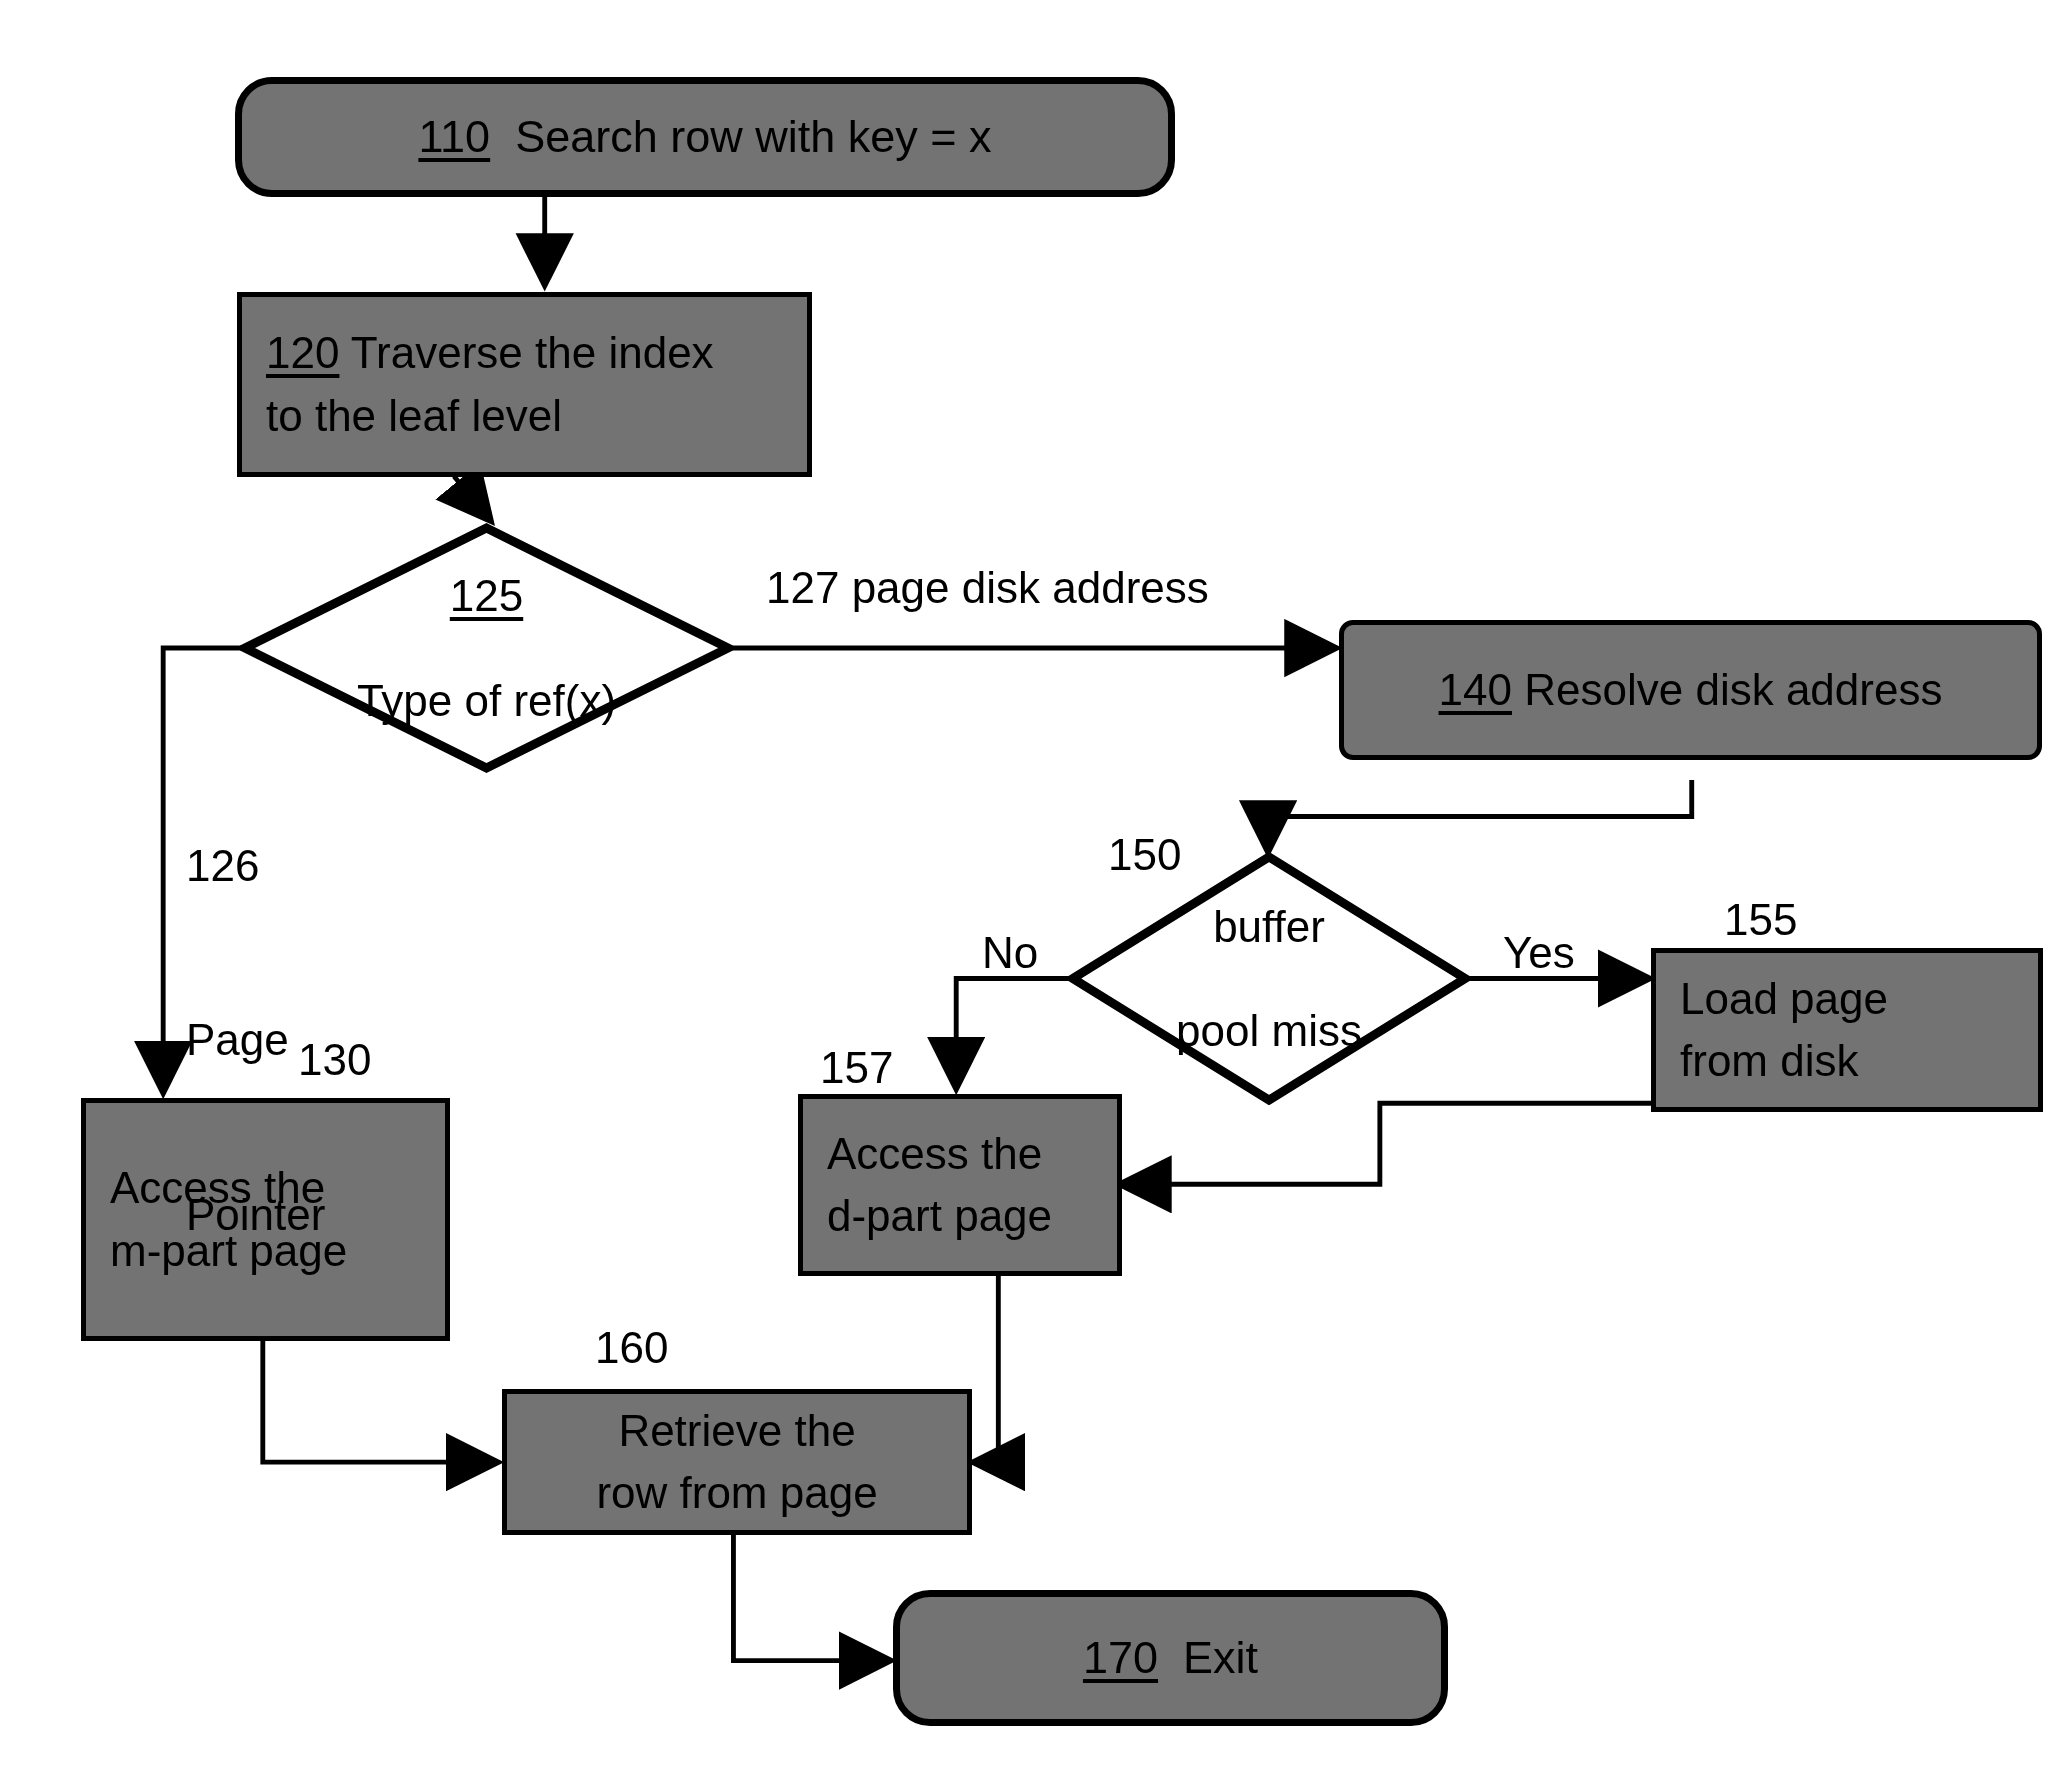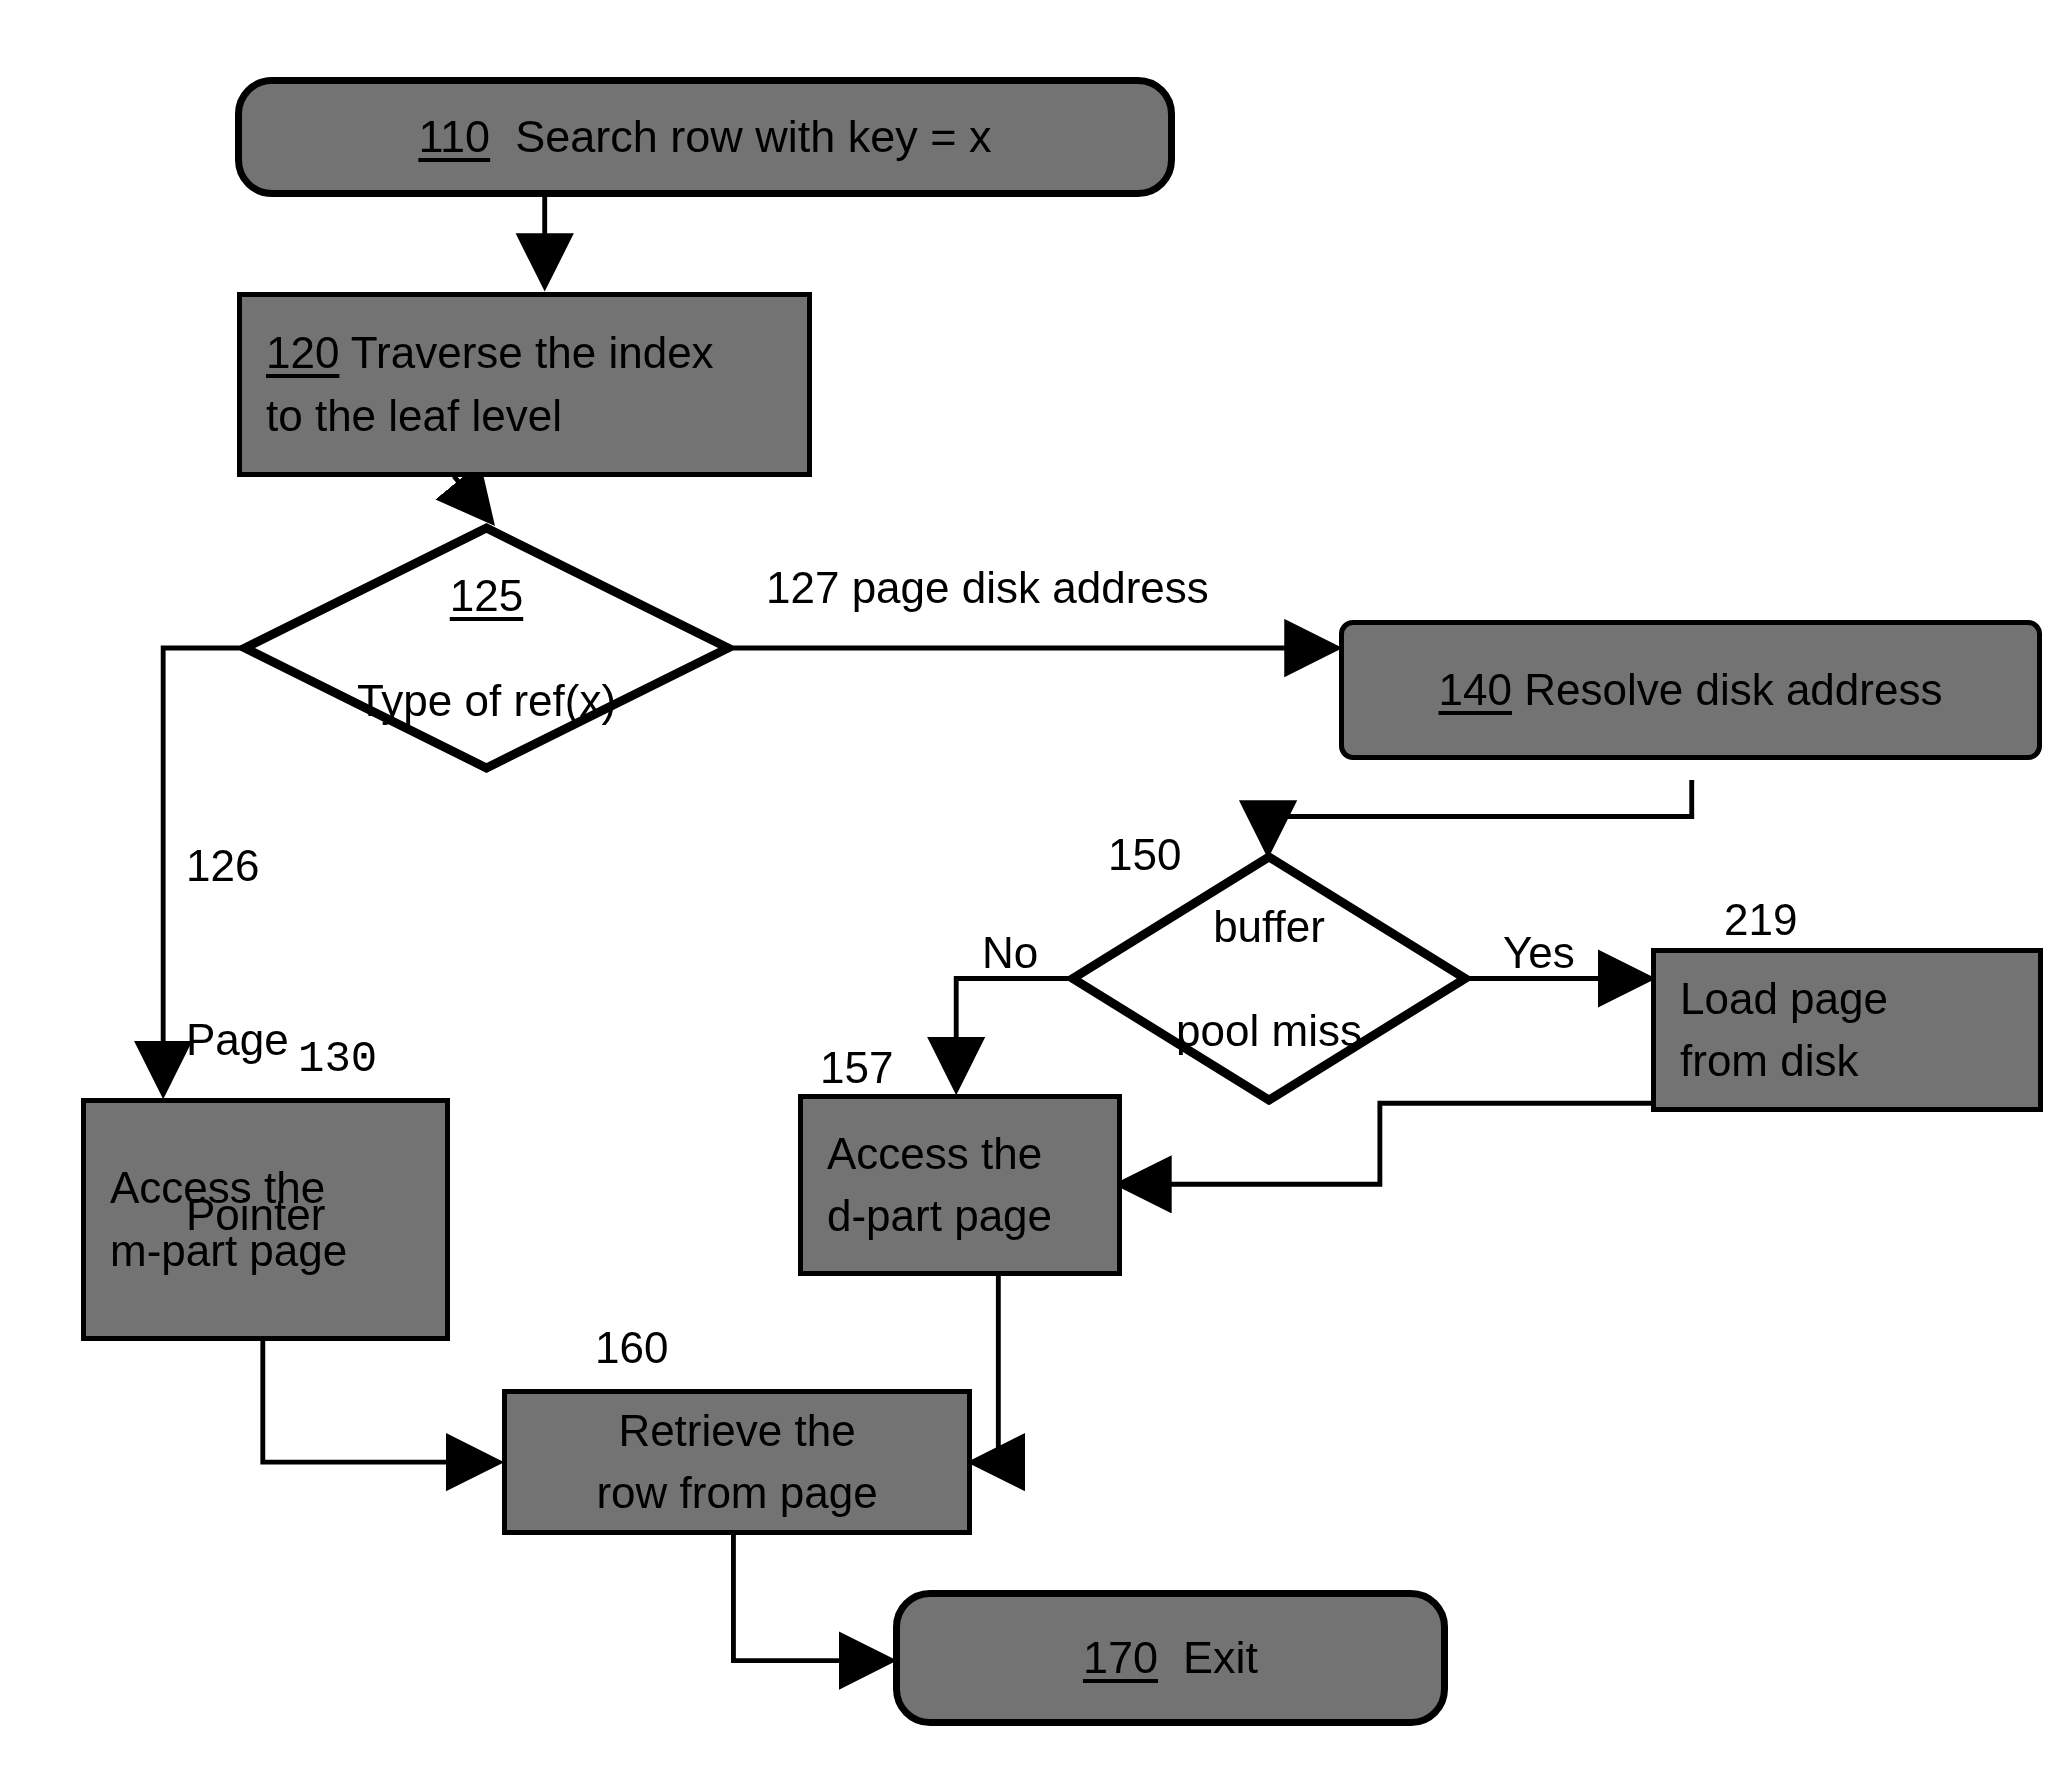--- a/index.html
+++ b/index.html
@@ -195,33 +195,33 @@
 
   <div class="reflabel" style="left:1108px; top:826px;">150</div>
 
   <div class="edgelabel" style="left:982px; top:924px;">No</div>
   <div class="edgelabel" style="left:1503px; top:924px;">Yes</div>
 
   <div class="node pad-left" style="left:1651px; top:948px; width:392px; height:164px;">
     <div class="line">Load page</div>
     <div class="line">from disk</div>
   </div>
-  <div class="reflabel" style="left:1724px; top:891px;">219</div>
+  <div class="reflabel" style="left:1724px; top:891px;">155</div>
 
   <div class="node pad-left" style="left:798px; top:1094px; width:324px; height:182px;">
     <div class="line">Access the</div>
     <div class="line">d-part page</div>
   </div>
   <div class="reflabel" style="left:820px; top:1039px;">157</div>
 
   <div class="node pad-left" style="left:81px; top:1098px; width:369px; height:243px;">
     <div class="line">Access the</div>
     <div class="line">m-part page</div>
   </div>
-  <div class="reflabel" style="left:298px; top:1031px;font-family:Liberation Mono, monospace;">130</div>
+  <div class="reflabel" style="left:298px; top:1031px;">130</div>
 
   <div class="node center" style="left:502px; top:1389px; width:470px; height:146px;">
     <div class="line">Retrieve the</div>
     <div class="line">row from page</div>
   </div>
   <div class="reflabel" style="left:595px; top:1319px;">160</div>
 
   <div class="node term center" style="left:893px; top:1590px; width:555px; height:136px;align-items:center;">
     <div class="line"><span class="und">170</span>  <span>Exit</span></div>
   </div>

